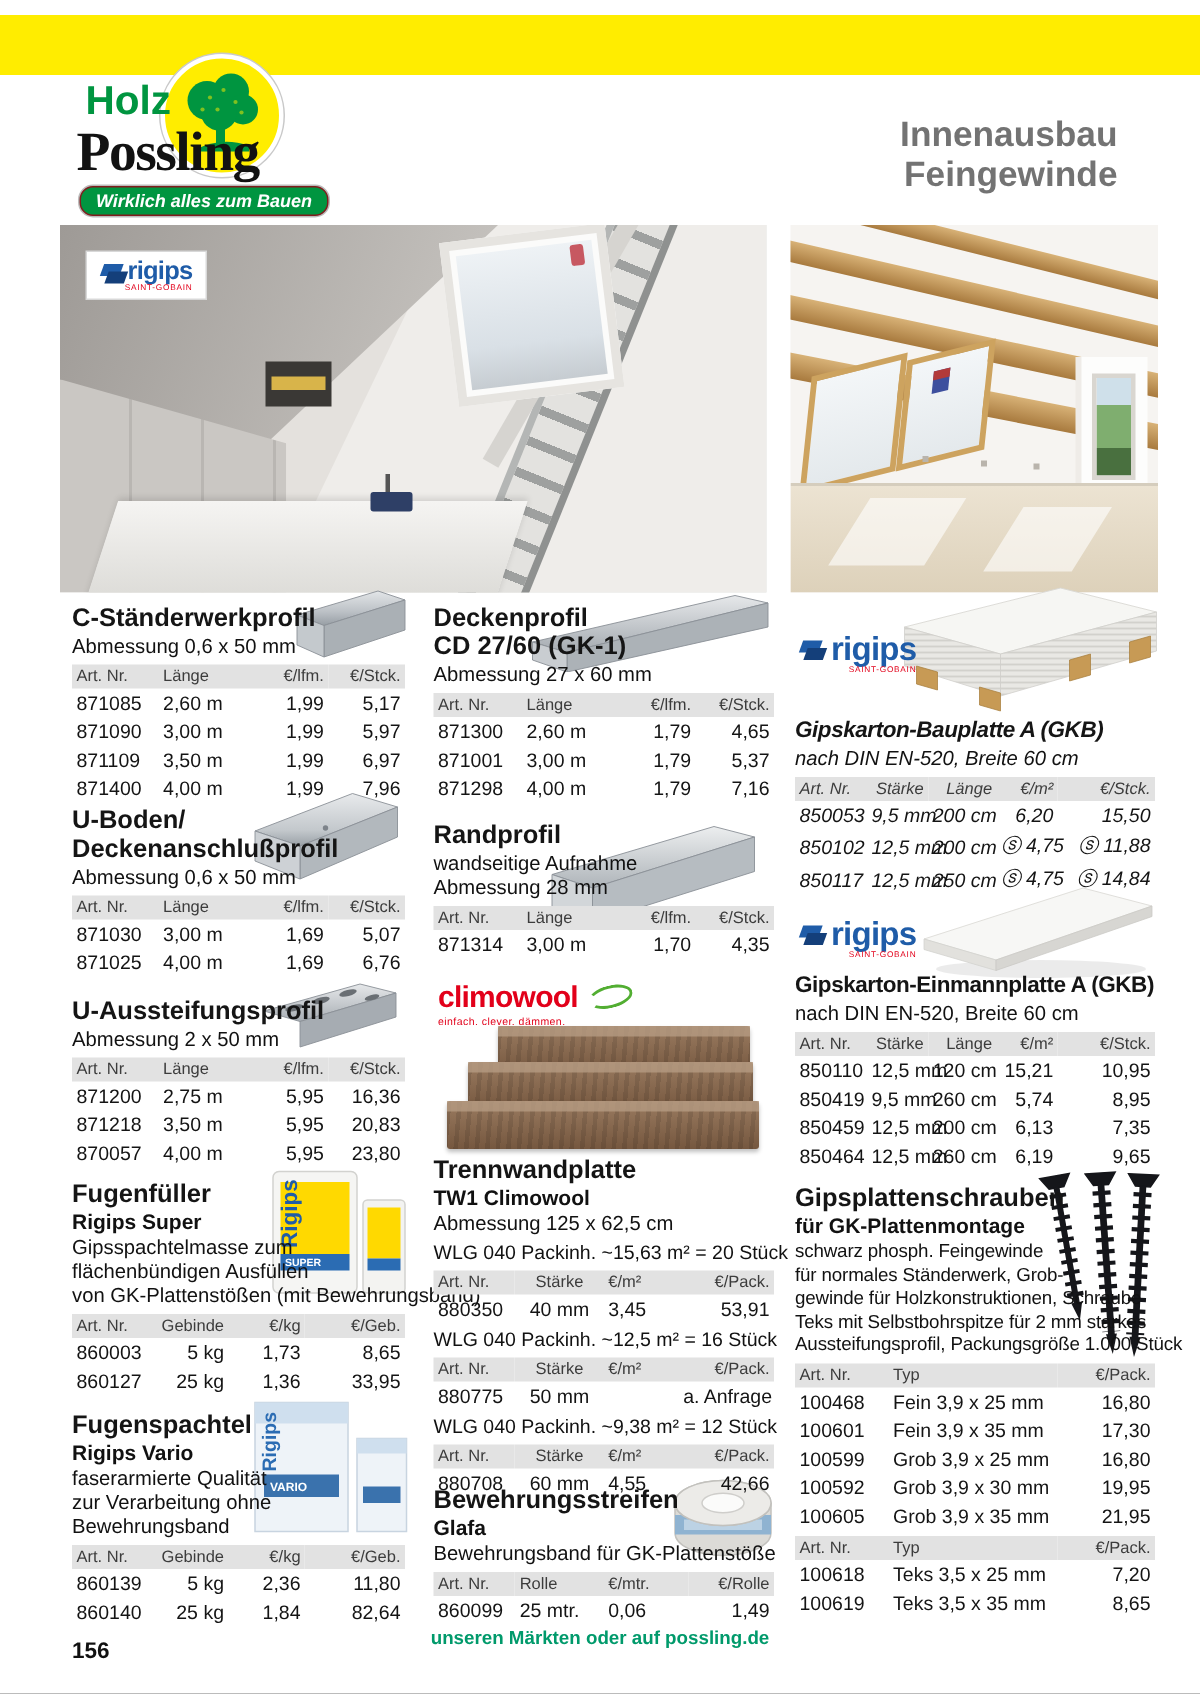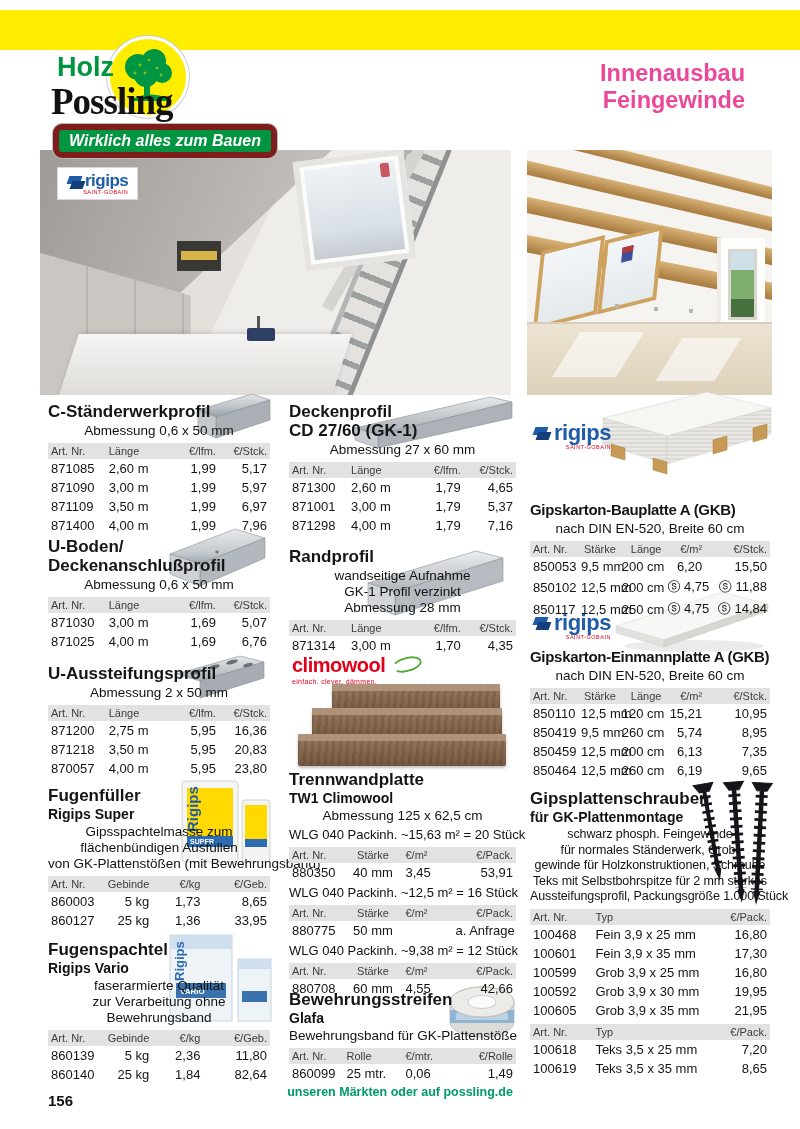--- a/index.html
+++ b/index.html
@@ -9,24 +9,24 @@
 
   
   .plogo{position:absolute;left:45px;top:36px;width:160px;height:104px;}
   .plogo .tree{position:absolute;left:62px;top:0;width:76px;height:76px;border-radius:50%;
       background:#ffed00;border:3px solid #fff;box-shadow:0 0 0 1px #c9c9c9;}
   .plogo .tree svg{position:absolute;left:6px;top:8px;}
   .plogo .holz{position:absolute;left:12px;top:16px;font-size:27px;font-weight:bold;color:#009540;z-index:2;}
   .plogo .possling{position:absolute;left:6px;top:44px;font-family:"Liberation Serif",serif;
       font-size:37px;font-weight:bold;color:#121212;z-index:2;letter-spacing:-1px;}
   .plogo .tagline{position:absolute;left:8px;top:88px;background:#009540;color:#fff;
-      border-radius:9px;padding:2px 10px;font-size:16px;font-style:italic;font-weight:bold;
-      white-space:nowrap;z-index:2;border:6px solid #7f1d1d;box-shadow:0 0 0 1px #bbb;}
-
-  .category{position:absolute;right:55px;top:60px;text-align:right;color:#ec4899;
+      border-radius:9px;padding:2px 10px;font-size:12px;font-style:italic;font-weight:bold;
+      white-space:nowrap;z-index:2;border:1px solid #7f1d1d;box-shadow:0 0 0 1px #bbb;}
+
+  .category{position:absolute;right:55px;top:76px;text-align:right;color:#737373;
       font-weight:bold;font-size:23.5px;line-height:27px;}
 
   
   .photo{position:absolute;overflow:hidden;background:#e4e1dd;}
   .photo-left{left:40px;top:150px;width:471px;height:245px;}
   .photo-right{left:527px;top:150px;width:245px;height:245px;background:#f6f4f1;}
   .pl-a{position:absolute;left:0;top:0;width:100%;height:100%;
       background:linear-gradient(112deg,#9e9a96,#c6c3bf 55%,#dad7d3);
       clip-path:polygon(0 0,62% 0,30% 58%,0 92%);}
   .pl-b{position:absolute;left:0;top:0;width:100%;height:100%;background:#efedea;
@@ -80,21 +80,21 @@
   .cw-swoosh{position:absolute;right:10px;top:3px;width:26px;height:11px;border:2.5px solid #52ae32;
       border-radius:50%;border-left-color:transparent;transform:rotate(-14deg);}
   .cw-tag{font-size:7px;color:#e2001a;margin-top:1px;letter-spacing:.3px;}
 
   
   .sec{position:absolute;}
   .sec h3{margin:0;font-size:17px;line-height:19px;color:#151515;}
   .sec.tight h3{font-size:15px;letter-spacing:-.3px;white-space:nowrap;}
   .sub{font-weight:bold;font-size:14px;line-height:16px;margin-top:1px;}
   .desc{margin-top:2px;}
-  .desc div{font-size:13.5px;line-height:16px;white-space:nowrap;text-align:center;}
+  .desc div{font-size:13.5px;line-height:16px;white-space:nowrap;}
   .desc.small div{font-size:12.5px;line-height:15.5px;letter-spacing:-.1px;}
   .note{font-size:13px;line-height:16px;white-space:nowrap;margin:3px 0 0;}
   .ptable{width:100%;border-collapse:collapse;margin-top:4px;table-layout:fixed;}
   .ptable th{background:#e2e2e2;font-weight:normal;color:#3c3c3c;font-size:11px;padding:2px 3px;}
   .ptable td{font-size:13px;color:#141414;padding:2px 3px;white-space:nowrap;}
   .al{text-align:left}.ar{text-align:right}.ac{text-align:center}
 
   .footer-num{position:absolute;left:48px;top:1092px;font-size:15px;font-weight:bold;}
   .footer-note{position:absolute;left:270px;top:1085px;width:260px;text-align:center;
       color:#009a6b;font-weight:bold;font-size:12.5px;line-height:15px;}
@@ -613,21 +613,20 @@
             <td class="ar">7,16</td>
           </tr>
         </tbody>
       </table>
   </div>
 
   <div class="sec" style="left:289px;top:547px;width:227px;">
     <h3>Randprofil</h3>
     <div class="desc">
       <div>wandseitige Aufnahme</div>
-      <div>GK-1 Profil verzinkt</div>
       <div>Abmessung 28 mm</div>
     </div>
     <table class="ptable">
         <colgroup>
           <col style="width: 26%;">
           <col style="width: 30%;">
           <col style="width: 21%;">
           <col style="width: 23%;">
         </colgroup>
         <thead>
@@ -757,21 +756,21 @@
           <tr>
             <td class="al">860099</td>
             <td class="al">25 mtr.</td>
             <td class="al">0,06</td>
             <td class="ar">1,49</td>
           </tr>
         </tbody>
       </table>
   </div>
 
-  <div class="sec tight" style="left:530px;top:500px;width:240px;">
+  <div class="sec tight" style="left:530px;top:477px;width:240px;font-style:italic;">
     <h3>Gipskarton-Bauplatte A (GKB)</h3>
     <div class="desc">
         <div>nach DIN EN-520, Breite 60 cm</div>
       </div>
     <table class="ptable">
         <colgroup>
           <col style="width: 20%;">
           <col style="width: 17%;">
           <col style="width: 19%;">
           <col style="width: 17%;">

